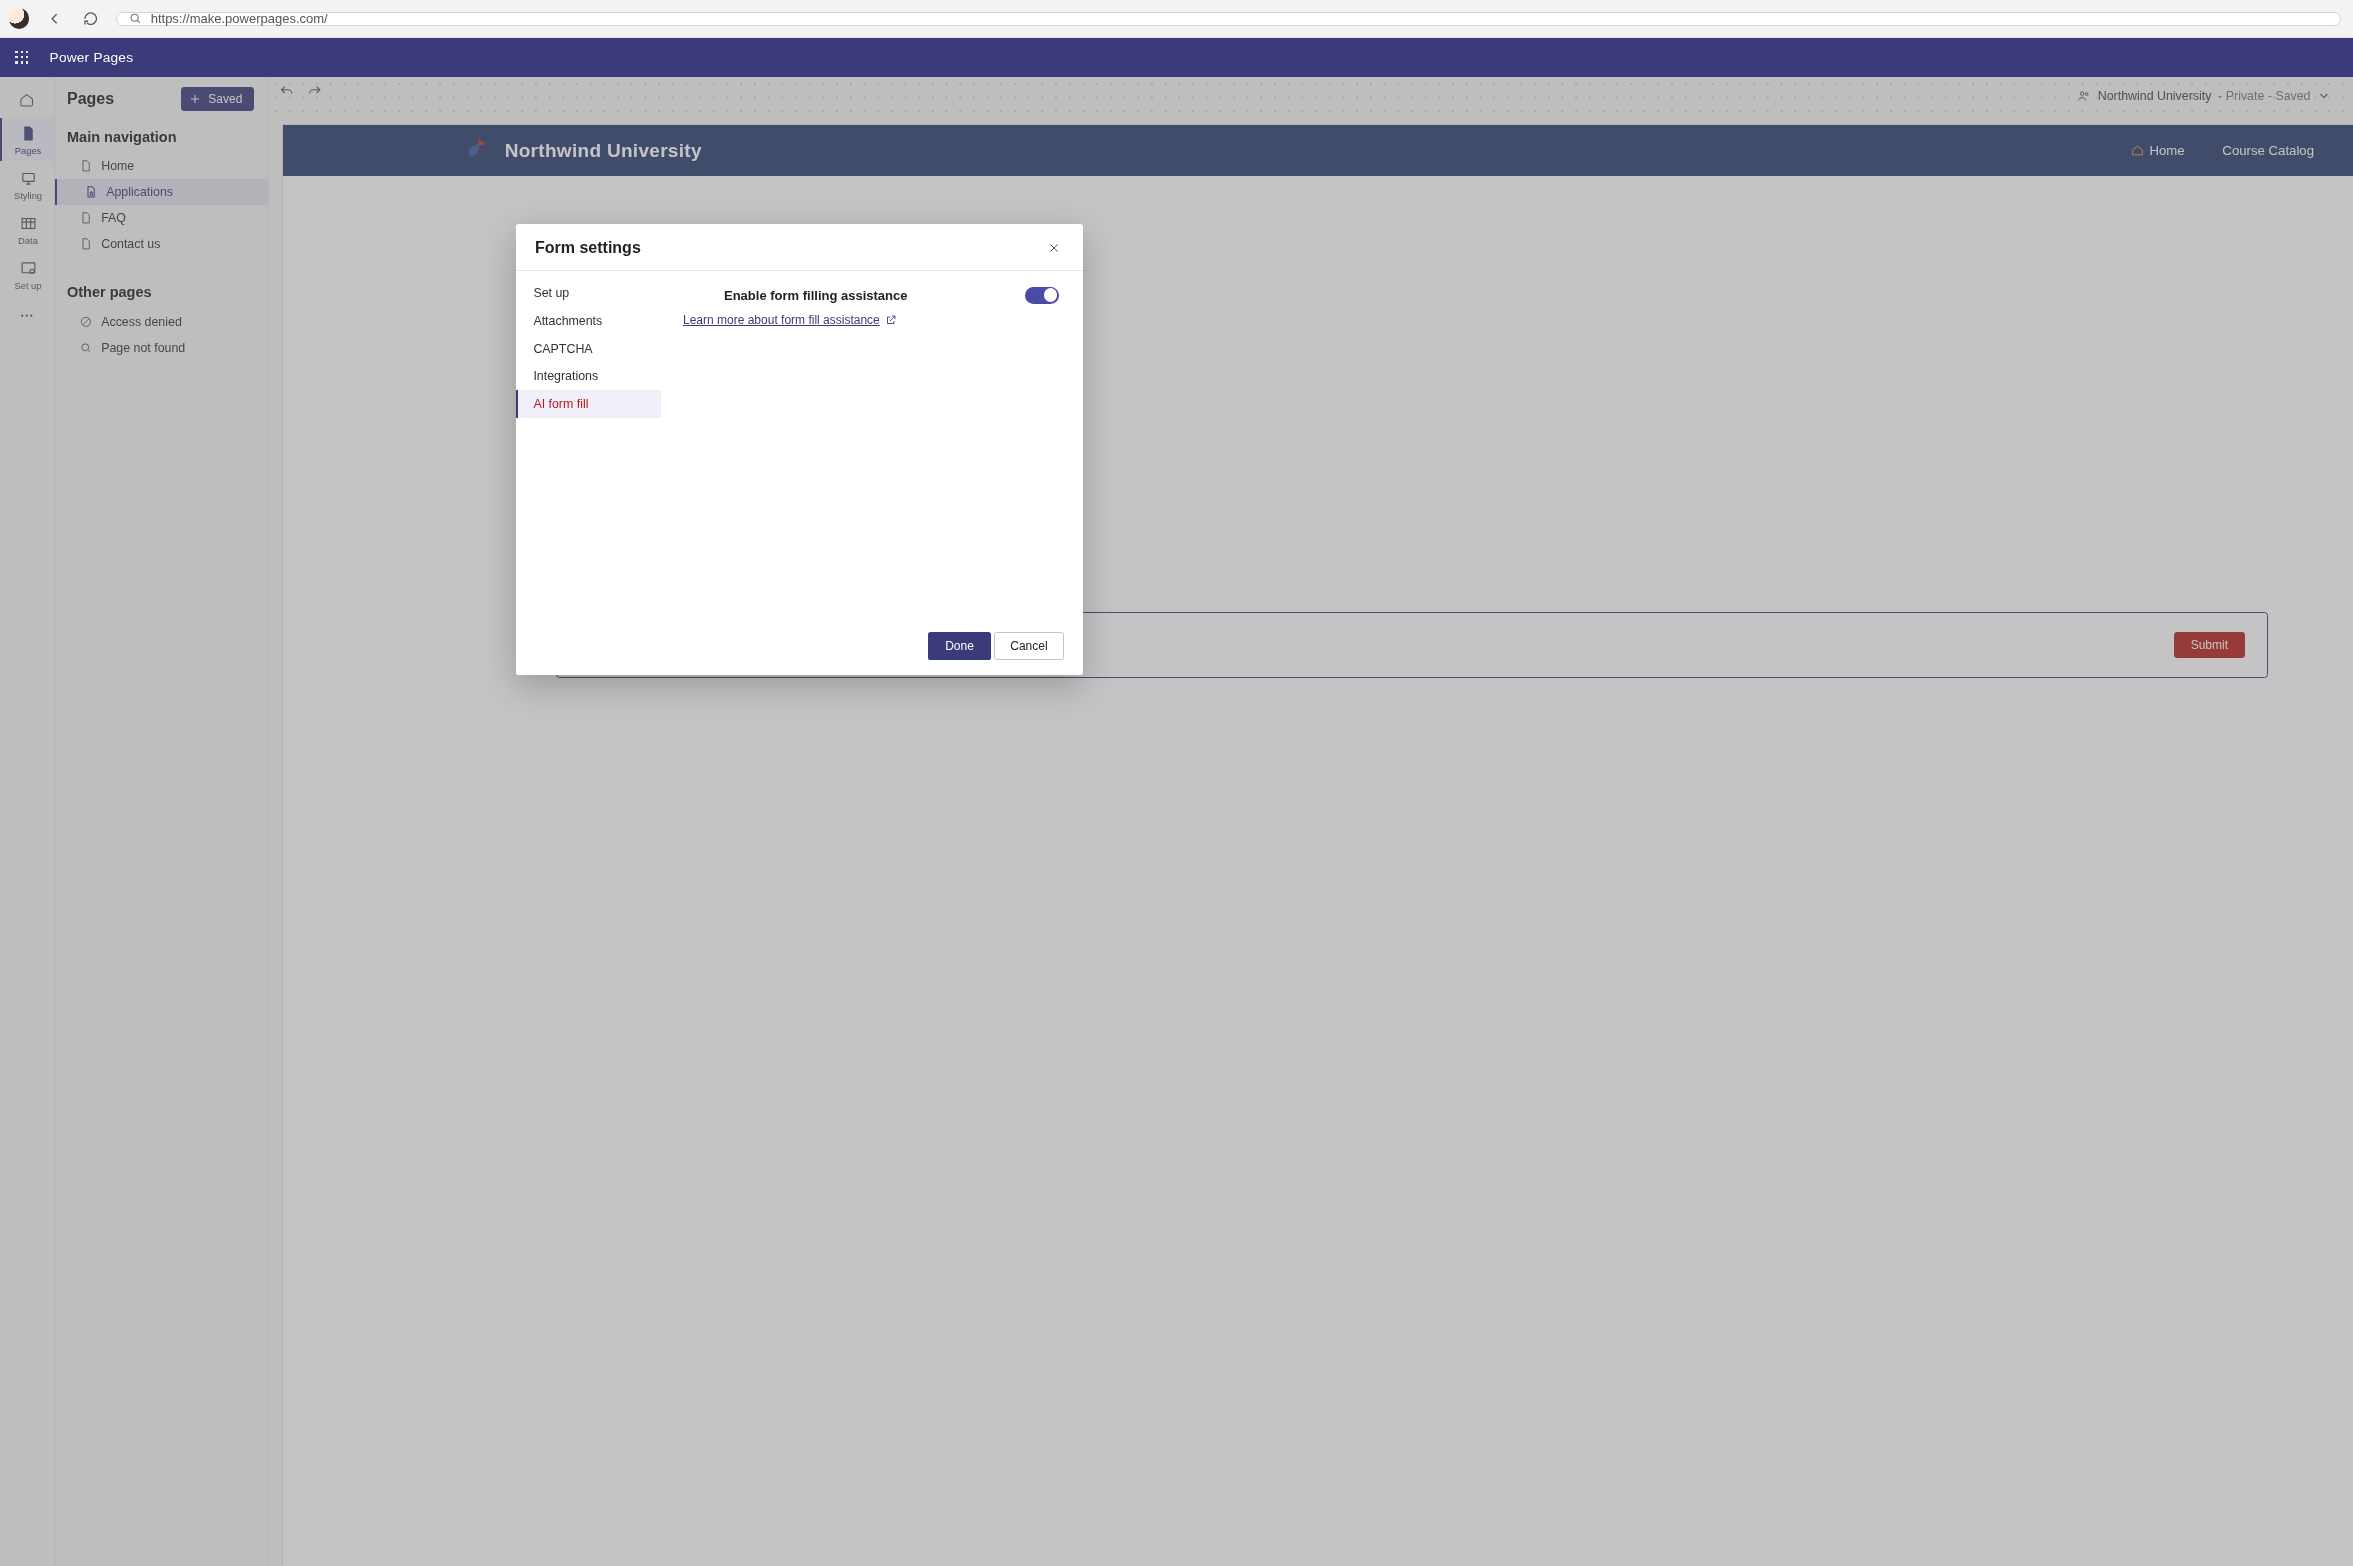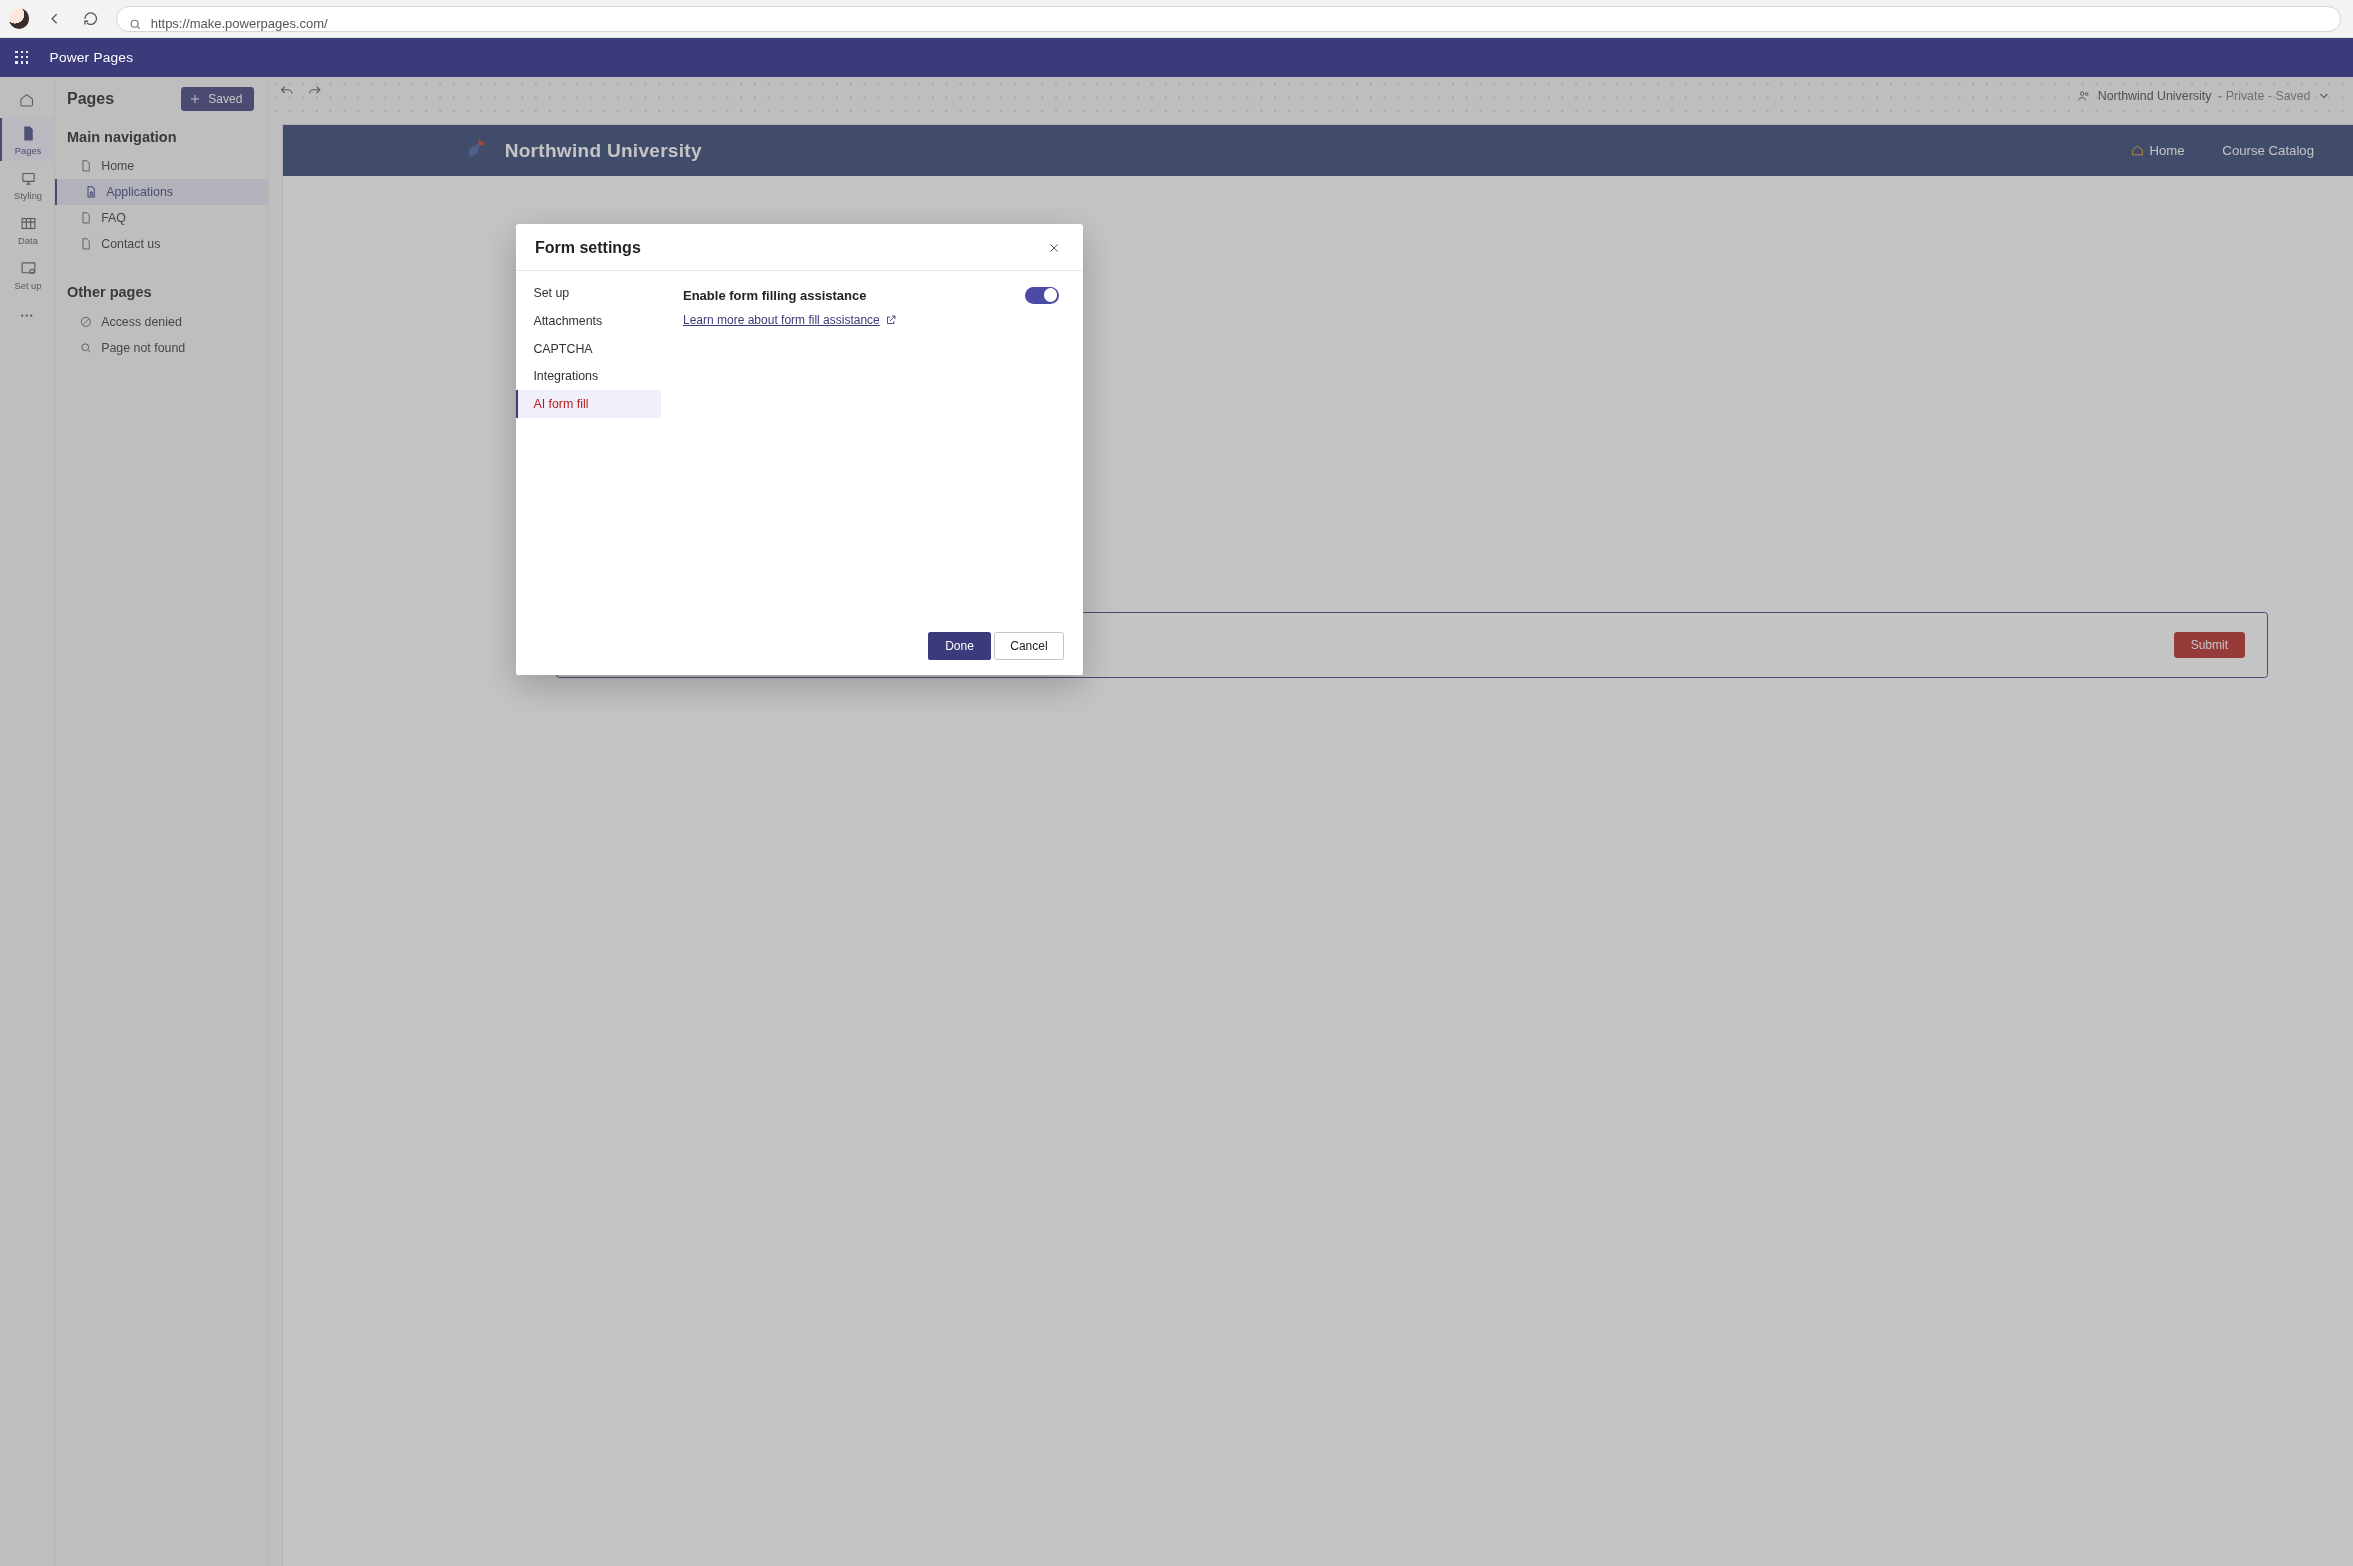--- a/index.html
+++ b/index.html
@@ -3,21 +3,21 @@
   <meta charset="utf-8">
   <style>
     * { margin: 0; padding: 0; box-sizing: border-box; font-family: "Segoe UI", -apple-system, BlinkMacSystemFont, sans-serif; }
     html, body { width: 100%; height: 100%; background: #f5f5f5; overflow: hidden; }
 
     
     .browser-chrome { height: 38px; background: #f3f3f3; display: flex; align-items: center; padding: 0 12px 0 8.5px; gap: 15.4px; border-bottom: 0.9px solid #e1e1e1; }
     .avatar { width: 20.5px; height: 20.5px; border-radius: 50%; background: radial-gradient(circle at 30% 30%, #fce9db 0 45%, #3a2c28 46%); flex: 0 0 auto; }
     .nav-btn { width: 20.5px; height: 20.5px; display: flex; align-items: center; justify-content: center; color: #555; cursor: pointer; }
     .nav-btn svg { width: 15.4px; height: 15.4px; }
-    .omnibox { flex: 1; height: 26px; background: #fff; border: 0.9px solid #d5d5d5; border-radius: 13.7px; display: flex; align-items: flex-end; padding: 0 12px; gap: 8.5px; color: #555; font-size: 13px; }
+    .omnibox { flex: 1; height: 14px; background: #fff; border: 0.9px solid #d5d5d5; border-radius: 13.7px; display: flex; align-items: center; padding: 0 12px; gap: 8.5px; color: #555; font-size: 13px; }
     .omnibox svg { width: 13px; height: 13px; color: #777; }
 
     
     .app-bar { height: 39px; background: #3b3a7b; display: flex; align-items: center; color: #fff; padding: 0 15.4px; gap: 20.5px; }
     .waffle { width: 13.7px; height: 13.7px; display: grid; grid-template-columns: repeat(3,2.6px); grid-template-rows: repeat(3,2.6px); gap: 2.6px; cursor: pointer; }
     .waffle span { background: rgba(255,255,255,.9); }
     .app-title { font-size: 13.7px; font-weight: 400; letter-spacing: 0.2px; }
 
     
     .workspace { position: absolute; top: 77px; left: 0; right: 0; bottom: 0; display: flex; background: #f5f5f5; }
@@ -73,21 +73,21 @@
     .modal-header { display: flex; justify-content: space-between; align-items: center; padding: 13.7px 19px 12px 19px; border-bottom: 0.9px solid #e6e6e6; }
     .modal-header h3 { font-size: 16px; font-weight: 600; color: #222; }
     .modal-close { background: none; border: none; cursor: pointer; color: #555; width: 20.5px; height: 20.5px; display:flex; align-items:center; justify-content:center; }
     .modal-close svg { width: 12px; height: 12px; }
     .modal-body { flex: 1; display: flex; }
     .modal-nav { width: 145px; padding: 8.5px 0; }
     .modal-nav-item { padding: 6.8px 15.4px; font-size: 12.4px; color: #333; cursor: pointer; border-left: 2.6px solid transparent; }
     .modal-nav-item.selected { color: #b91c1c; background: #f0effa; border-left-color: #3b3a7b; font-weight: 500; }
     .modal-content { flex: 1; padding: 15.4px 24px 0 22px; }
     .setting-row { display: flex; justify-content: space-between; align-items: center; gap: 17px; }
-    .setting-title { font-size: 13px; font-weight: 600; color: #222; }
+    .setting-title { font-size: 13px; font-weight: 600; color: #222; margin-left: 41px; }
     .toggle { position: relative; width: 34px; height: 17px; background: #4b4aa5; border-radius: 8.5px; cursor: pointer; }
     .toggle::after { content: ""; position: absolute; right: 1.7px; top: 1.7px; width: 13.7px; height: 13.7px; background: #fff; border-radius: 50%; }
     .setting-desc { font-size: 11px; color: #666; line-height: 1.45; margin-top: 10.3px; padding-bottom: 12px; border-bottom: 0.9px solid #eee; }
     .learn-row { margin-top: 8.5px; margin-bottom: 12px; }
     .learn-link { color: #3b3a7b; font-size: 12px; text-decoration: underline; cursor: pointer; display: inline-flex; align-items: center; gap: 5.1px; }
     .learn-link svg { width: 12px; height: 12px; }
     .modal-footer { padding: 12px 19px 15.4px; display: flex; justify-content: flex-end; gap: 3px; }
     .btn-primary { background: #3b3a7b; color: #fff; border: none; border-radius: 2.6px; padding: 6px 17px; font-size: 12px; cursor: pointer; }
     .btn-secondary { background: #fff; color: #222; border: 0.9px solid #c4c4c4; border-radius: 2.6px; padding: 6px 15.4px; font-size: 12px; cursor: pointer; }
   </style>

